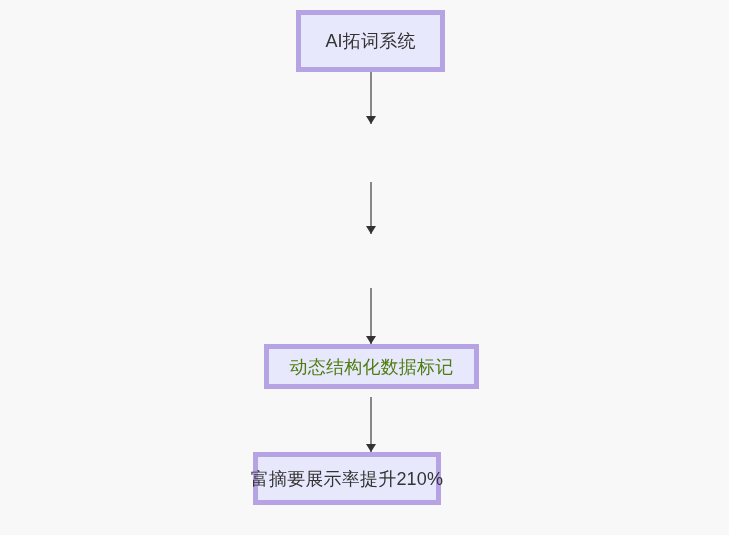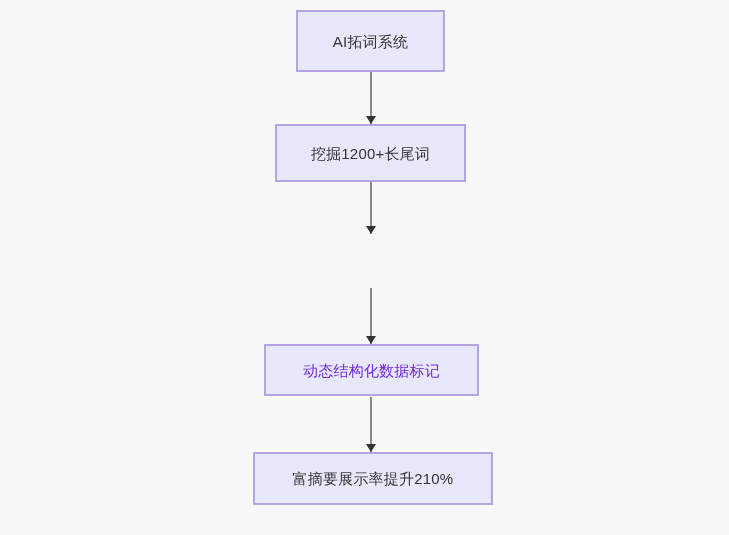--- a/index.html
+++ b/index.html
@@ -15,26 +15,26 @@
   }
   #flowchart {
     position: relative;
     width: 729px;
     height: 535px;
   }
   .node {
     position: absolute;
     box-sizing: border-box;
     background: #e8e8fc;
-    border: 2px solid #701a75;
+    border: 5px solid #701a75;
     color: #333333;
     display: flex;
     align-items: center;
     justify-content: center;
-    font-size: 15px;
+    font-size: 18px;
     line-height: 1;
     letter-spacing: 0.2px;
     white-space: nowrap;
     user-select: none;
   }
   .edge {
     position: absolute;
     width: 0;
     height: 0;
   }
@@ -62,41 +62,38 @@
 
   <div class="node" id="node-1" style="left: 296px; top: 10px; width: 149px; height: 62px; background: rgb(232, 232, 252); border-color: rgb(181, 163, 227); color: rgb(51, 51, 51);">
     <span>AI拓词系统</span>
   </div>
 
   <div class="edge" id="edge-1" style="left: 371px; top: 72px;">
     <div class="line" style="height: 52px; background: rgb(136, 136, 136);"></div>
     <div class="head" style="top: 44px; border-top-color: rgb(51, 51, 51);"></div>
   </div>
 
-  <div class="node" id="node-2" style="left: 275px; top: 124px; width: 191px; height: 58px; background: rgb(232, 232, 252); border-color: rgb(181, 163, 227); color: rgb(51, 51, 51);">
-    <span>挖掘1200+长尾词</span>
-  </div>
 
   <div class="edge" id="edge-2" style="left: 371px; top: 182px;">
     <div class="line" style="height: 52px; background: rgb(136, 136, 136);"></div>
     <div class="head" style="top: 44px; border-top-color: rgb(51, 51, 51);"></div>
   </div>
 
 
   <div class="edge" id="edge-3" style="left: 371px; top: 288px;">
     <div class="line" style="height: 56px; background: rgb(136, 136, 136);"></div>
     <div class="head" style="top: 48px; border-top-color: rgb(51, 51, 51);"></div>
   </div>
 
-  <div class="node" id="node-4" style="left: 264px; top: 344px; width: 215px; height: 52px; background: rgb(232, 232, 252); border-color: rgb(181, 163, 227); color: #6d28d9;">
+  <div class="node" id="node-4" style="left: 264px; top: 344px; width: 215px; height: 45px; background: rgb(232, 232, 252); border-color: rgb(181, 163, 227); color: #4d7c0f;">
     <span>动态结构化数据标记</span>
   </div>
 
   <div class="edge" id="edge-4" style="left: 371px; top: 397px;">
     <div class="line" style="height: 55px; background: rgb(136, 136, 136);"></div>
     <div class="head" style="top: 47px; border-top-color: rgb(51, 51, 51);"></div>
   </div>
 
-  <div class="node" id="node-5" style="left: 253px; top: 452px; width: 240px; height: 53px; background: rgb(232, 232, 252); border-color: rgb(181, 163, 227); color: rgb(51, 51, 51);">
+  <div class="node" id="node-5" style="left: 253px; top: 452px; width: 188px; height: 53px; background: rgb(232, 232, 252); border-color: rgb(181, 163, 227); color: rgb(51, 51, 51);">
     <span>富摘要展示率提升210%</span>
   </div>
 
 </div>
 
 </body></html>

